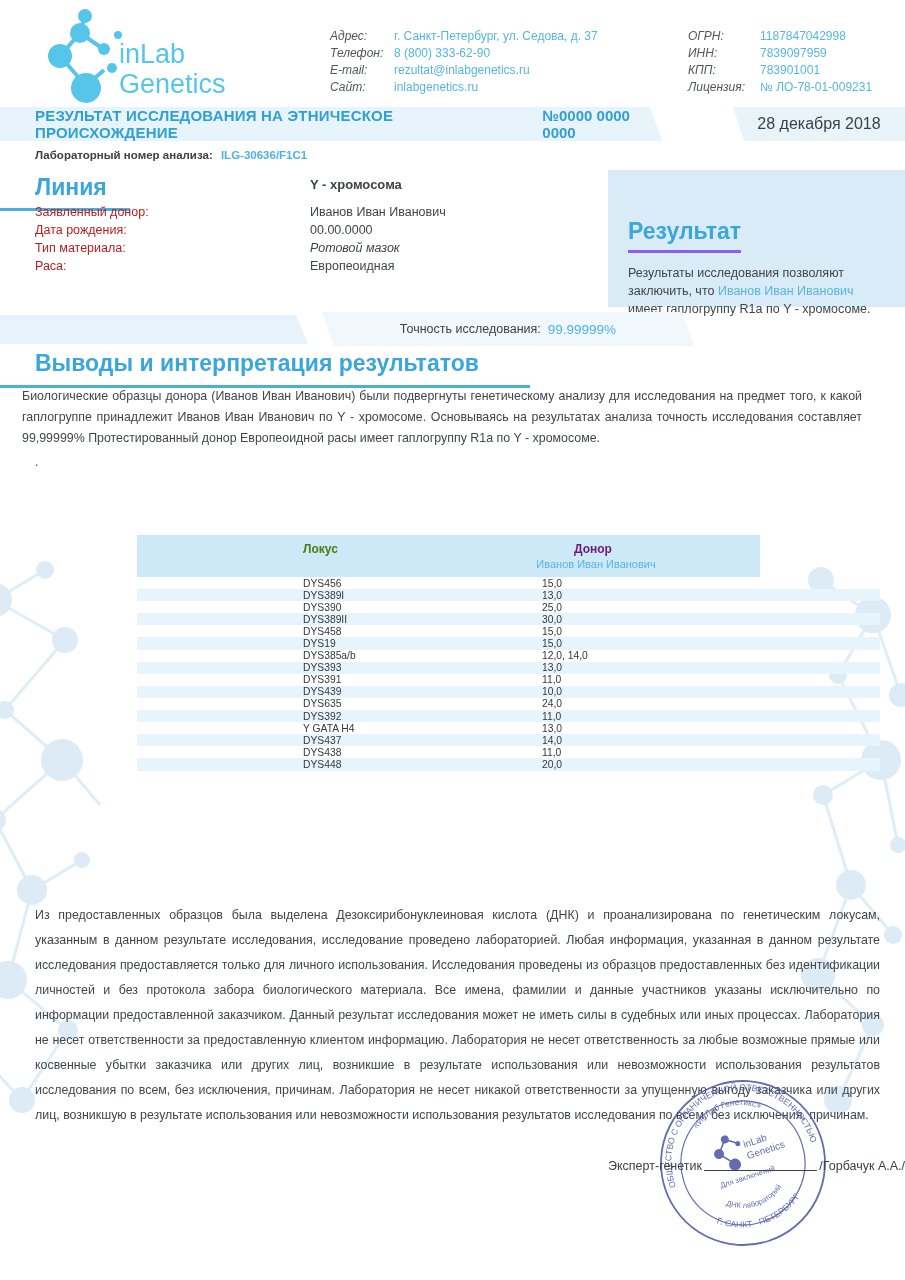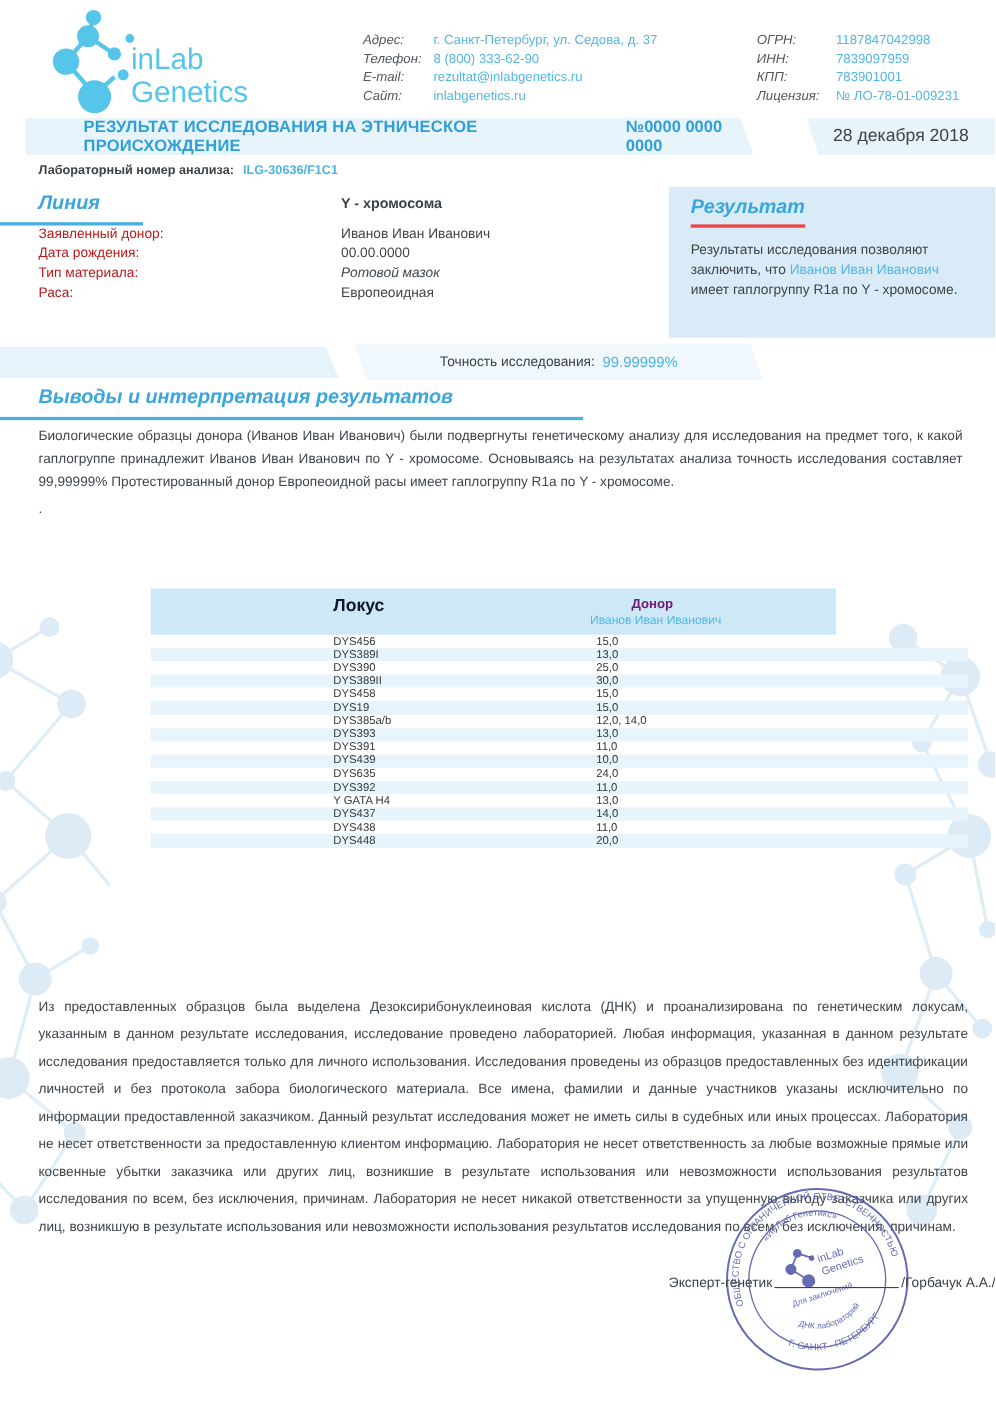--- a/index.html
+++ b/index.html
@@ -16,68 +16,68 @@
   .contact-block{left:330px;top:28px;width:290px;font-size:12px;line-height:17px;}
   .registry-block{left:688px;top:28px;width:215px;font-size:12px;line-height:17px;}
   .info-row{display:flex;}
   .info-label{font-style:italic;color:#51565b;flex:0 0 64px;}
   .registry-block .info-label{flex:0 0 72px;}
   .info-value{color:#54b6e3;}
 
   
   .title-band{left:0;top:107px;width:662px;height:34px;background:#e7f4fb;
               clip-path:polygon(0 0,650px 0,662px 100%,0 100%);
-              display:flex;align-items:center;padding-left:53px;box-sizing:border-box;margin-left:23px;}
+              display:flex;align-items:center;padding-left:35px;box-sizing:border-box;}
   .title-band .t1{color:#2f9fd6;font-weight:bold;font-size:15px;letter-spacing:.2px;}
   .title-band .t2{color:#2f9fd6;font-weight:bold;font-size:15px;margin-left:24px;}
   .date-band{left:733px;top:107px;width:172px;height:34px;background:#e8f3fa;
              clip-path:polygon(0 0,100% 0,100% 100%,11px 100%);
              display:flex;align-items:center;justify-content:center;
              font-size:16px;color:#3c4247;}
 
   .lab-line{left:35px;top:149px;font-size:11.5px;font-weight:bold;}
   .lab-line .lab-value{color:#4fb3e0;margin-left:5px;}
 
   
-  .sec-heading{font-style:italic;font-weight:bold;font-size:18px;color:#3aa6db;}
+  .sec-heading{font-weight:bold;font-size:23px;color:#3aa6db;}
   .line-heading{left:0;top:174px;width:95px;padding-left:35px;box-sizing:content-box;
                 border-bottom:3px solid #4aaede;padding-bottom:7px;}
   .chromosome{left:310px;top:177px;font-size:13px;font-weight:bold;color:#3c4247;}
   .line-rows{left:35px;top:203px;width:560px;font-size:12.5px;line-height:18px;}
   .line-row{display:flex;}
   .line-row .lbl{flex:0 0 275px;color:#b91c1c;}
   .line-row .val{color:#3f4549;}
   .val-blue{color:#54b6e3;}
   .val-italic{font-style:italic;}
 
   
   .result-panel{left:608px;top:170px;width:297px;height:137px;background:#d8ebf7;box-sizing:border-box;
                 padding:8px 18px 0 20px;}
-  .result-panel .sec-heading{display:inline-block;border-bottom:3px solid #ef4444;padding-bottom:5px;}
+  .result-panel .sec-heading{display:inline-block;border-bottom:3px solid #8b5cf6;padding-bottom:5px;margin-top:40px;}
   .result-text{margin-top:11px;font-size:12.5px;line-height:18px;color:#3f4549;}
 
   
   .acc-left{left:0;top:315px;width:308px;height:29px;background:#e7f3fa;
             clip-path:polygon(0 0,296px 0,308px 100%,0 100%);}
   .acc-band{left:322px;top:312px;width:372px;height:34px;background:#f0f8fd;
             clip-path:polygon(0 0,360px 0,372px 100%,12px 100%);
             display:flex;align-items:center;justify-content:center;font-size:12.5px;font-weight:normal;}
   .acc-band .acc-value{color:#4fb3e0;margin-left:7px;font-size:13.5px;}
 
   
   .concl-heading{left:0;top:350px;width:530px;padding-left:35px;box-sizing:border-box;
                  border-bottom:3px solid #4aaede;padding-bottom:8px;}
-  .concl-par{left:35px;top:386px;width:840px;font-size:12.4px;line-height:21px;
+  .concl-par{left:22px;top:386px;width:840px;font-size:12.4px;line-height:21px;
              text-align:justify;color:#41464b;}
   .concl-dot{left:35px;top:455px;font-size:12.4px;color:#41464b;}
 
   
   .loci-table{left:137px;top:535px;width:743px;}
   .thead{width:623px;height:42px;background:#cde8f6;position:relative;}
-  .th-locus{position:absolute;left:166px;top:7px;width:40px;font-size:16px;font-weight:bold;color:#0f172a;}
+  .th-locus{position:absolute;left:166px;top:7px;width:40px;font-size:12px;font-weight:bold;color:#4d7c0f;}
   .th-donor{position:absolute;left:437px;top:7px;width:44px;font-size:12px;font-weight:bold;color:#701a75;}
   .th-donor-name{position:absolute;left:372px;top:23px;width:174px;text-align:center;
                  font-size:11px;color:#54b6e3;}
   .trow{height:12.1px;display:flex;align-items:center;font-size:10.3px;color:#33383c;}
   .trow.alt{background:#e8f4fb;}
   .tcell-locus{margin-left:166px;flex:0 0 239px;}
   .tcell-value{flex:1;}
 
   
   .disclaimer{left:35px;top:903px;width:845px;font-size:12.4px;line-height:25px;

